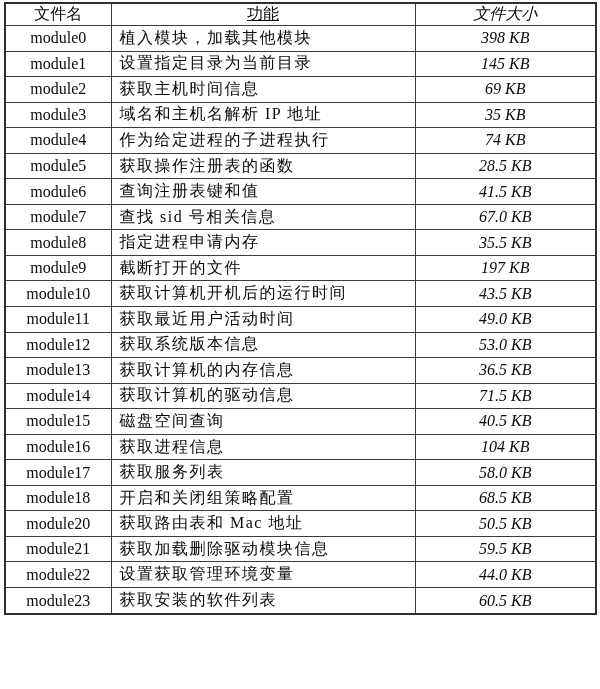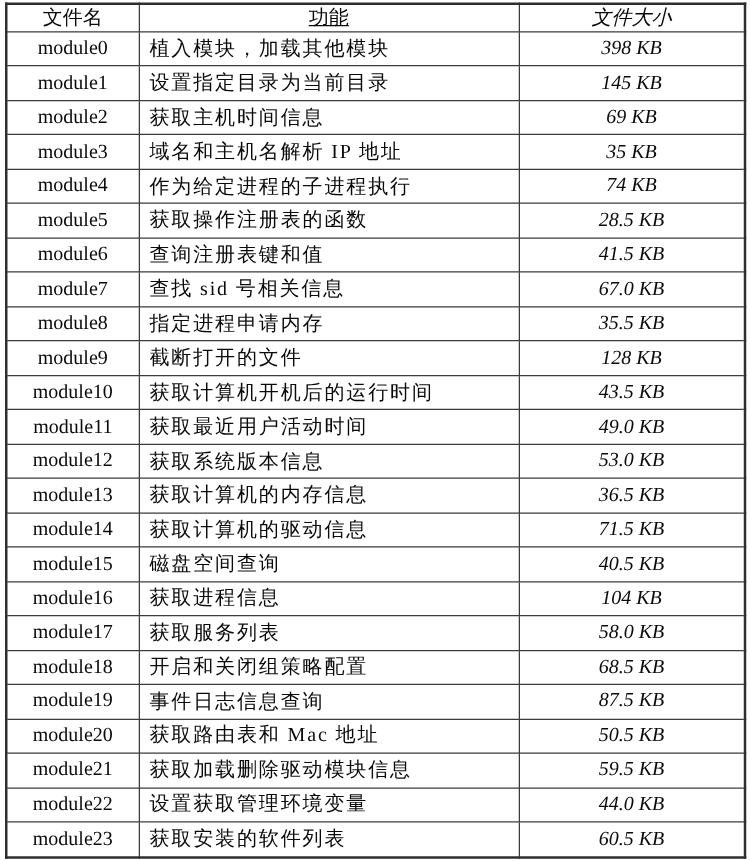--- a/index.html
+++ b/index.html
@@ -12,21 +12,21 @@
   }
   .table-wrap {
     position: absolute;
     left: 4px;
     top: 2px;
   }
   table {
     border-collapse: collapse;
     table-layout: fixed;
     width: 591px;
-    height: 685px;
+    height: 613px;
     border: 2px solid #2f2f2f;
   }
   th, td {
     border: 1px solid #3b3b3b;
     font-size: 16px;
     font-weight: normal;
     color: #0a0a0a;
     padding: 0;
     overflow: hidden;
     white-space: nowrap;
@@ -96,21 +96,21 @@
         <td class="c-size">67.0 KB</td>
       </tr>
       <tr>
         <td class="c-name">module8</td>
         <td class="c-func">指定进程申请内存</td>
         <td class="c-size">35.5 KB</td>
       </tr>
       <tr>
         <td class="c-name">module9</td>
         <td class="c-func">截断打开的文件</td>
-        <td class="c-size">128 KB</td>
+        <td class="c-size">197 KB</td>
       </tr>
       <tr>
         <td class="c-name">module10</td>
         <td class="c-func">获取计算机开机后的运行时间</td>
         <td class="c-size">43.5 KB</td>
       </tr>
       <tr>
         <td class="c-name">module11</td>
         <td class="c-func">获取最近用户活动时间</td>
         <td class="c-size">49.0 KB</td>
@@ -144,25 +144,20 @@
         <td class="c-name">module17</td>
         <td class="c-func">获取服务列表</td>
         <td class="c-size">58.0 KB</td>
       </tr>
       <tr>
         <td class="c-name">module18</td>
         <td class="c-func">开启和关闭组策略配置</td>
         <td class="c-size">68.5 KB</td>
       </tr>
       <tr>
-        <td class="c-name">module19</td>
-        <td class="c-func">事件日志信息查询</td>
-        <td class="c-size">87.5 KB</td>
-      </tr>
-      <tr>
         <td class="c-name">module20</td>
         <td class="c-func">获取路由表和 Mac 地址</td>
         <td class="c-size">50.5 KB</td>
       </tr>
       <tr>
         <td class="c-name">module21</td>
         <td class="c-func">获取加载删除驱动模块信息</td>
         <td class="c-size">59.5 KB</td>
       </tr>
       <tr>

